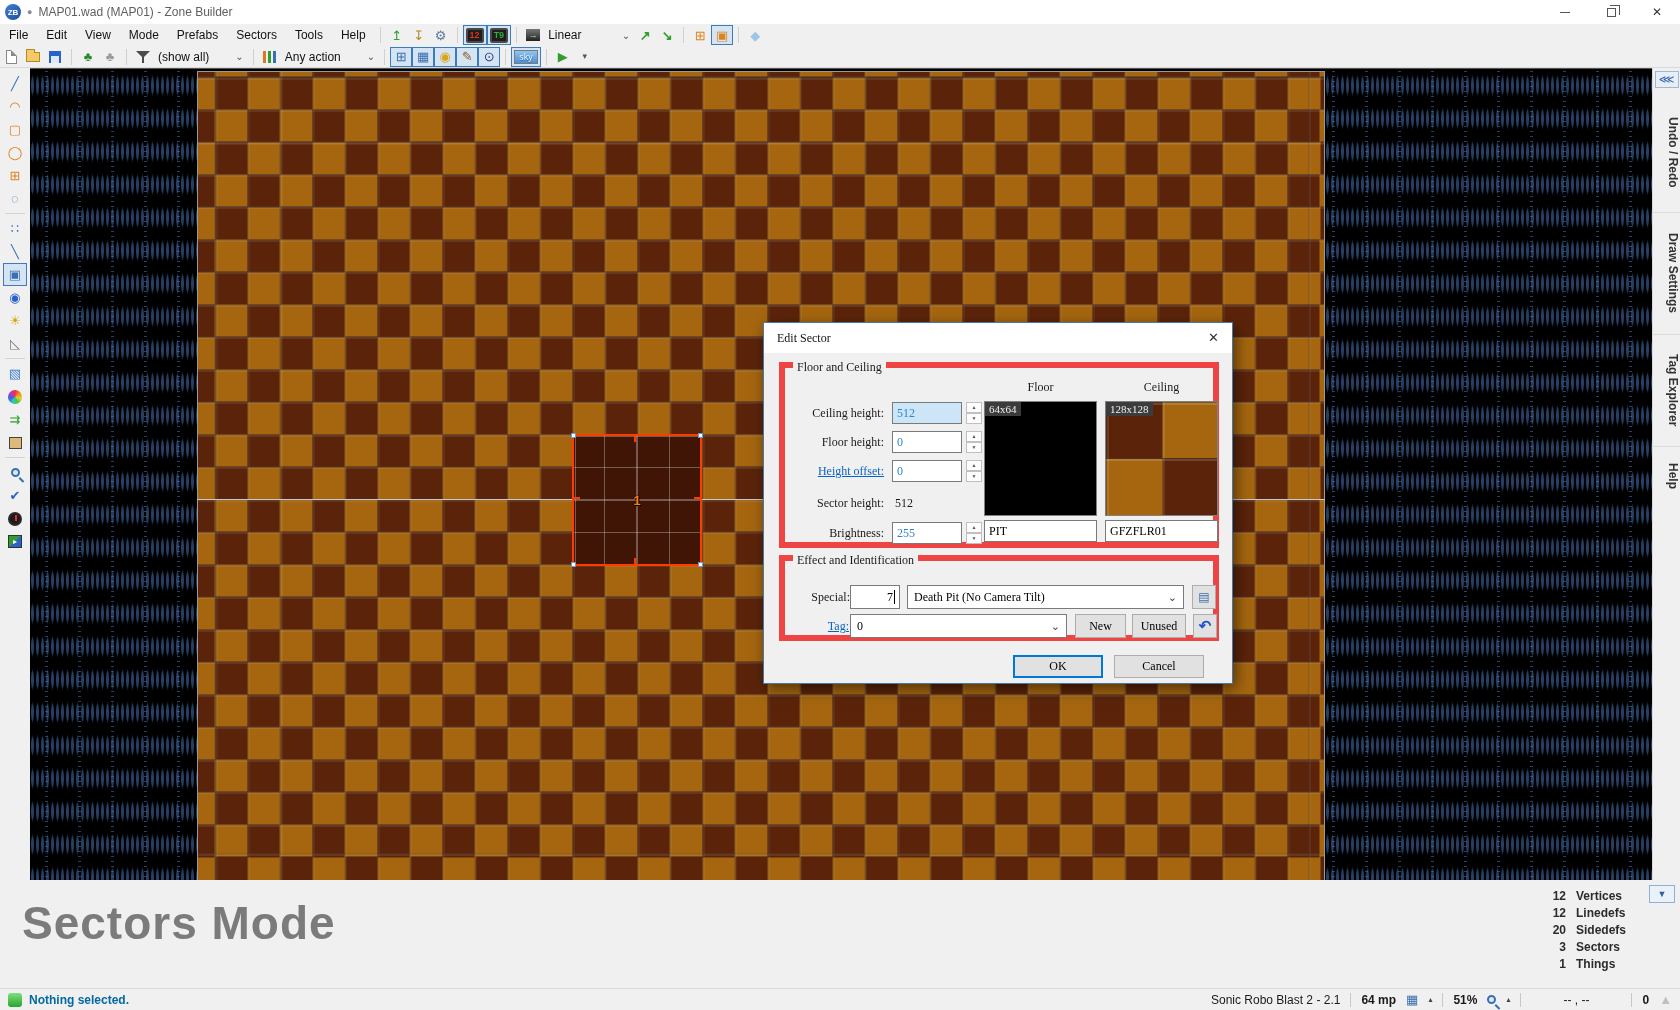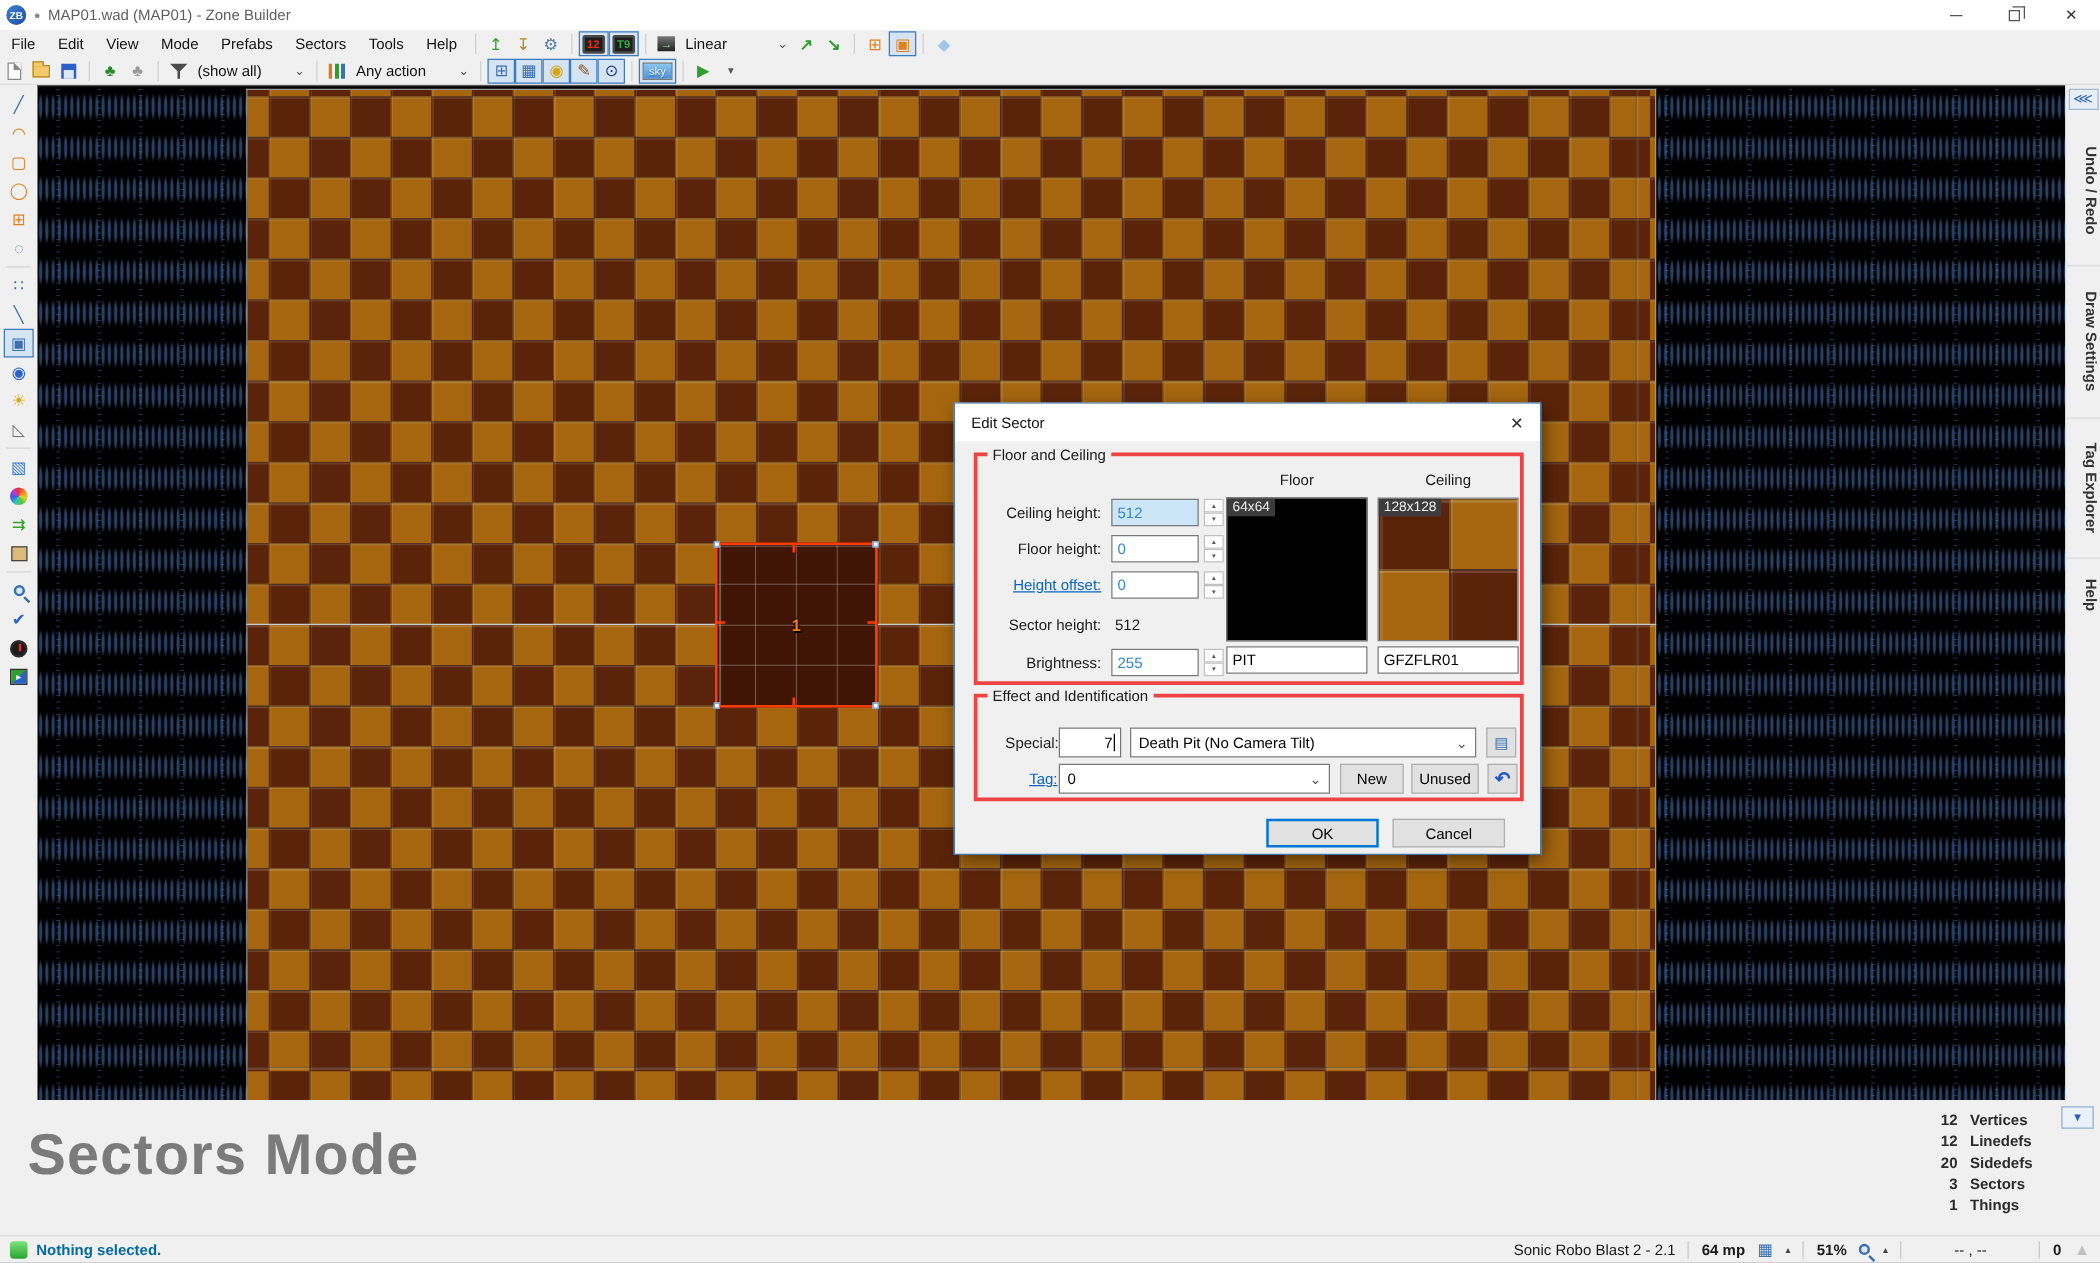--- a/index.html
+++ b/index.html
@@ -112,24 +112,24 @@
   
   .rightbar { position:absolute; left:1652px; top:0; width:28px; height:812px; background:#f0f0f0;
               border-left:1px solid #d9d9d9; display:flex; flex-direction:column; align-items:center; }
   .collapse-btn { width:24px; height:17px; margin:3px 0 4px 0; border:1px solid #9fb8d4; background:#e8eef6;
               color:#2a5fb2; font-size:11px; line-height:14px; text-align:center; }
   .side-tab { writing-mode:vertical-rl; font-weight:bold; color:#333; padding:14px 0;
               border-top:1px solid #dcdcdc; width:100%; text-align:center; }
 
   
   .dialog { position:absolute; left:763px; top:321px; width:470px; height:362px; background:#f0f0f0;
-            border:1px solid #4577a8; box-shadow:3px 5px 14px rgba(0,0,0,.5); }
+            border:1px solid #4577a8; box-shadow:3px 5px 14px rgba(0,0,0,.5);font-family:Liberation Serif, serif; }
   .dlg-title { height:30px; background:#fff; display:flex; align-items:center; padding:0 13px; }
   .dlg-close { margin-left:auto; color:#333; font-size:13px; }
-  .group { position:absolute; border:3px solid #ef4444; }
+  .group { position:absolute; border:6px solid #ef4444; }
   .group-label { position:absolute; top:-8px; left:8px; background:#f0f0f0; padding:0 4px; color:#1a1a1a; }
   .g1 { left:15px; top:39px; width:440px; height:186px; }
   .g2 { left:15px; top:232px; width:440px; height:86px; }
   .flabel { position:absolute; text-align:right; color:#1a1a1a; }
   .field { position:absolute; height:22px; background:#fff; border:1px solid #7a7a7a; color:#2f86d0;
            display:flex; align-items:center; padding:0 4px; }
   .spin { position:absolute; width:16px; height:22px; display:flex; flex-direction:column; }
   .spin span { flex:1; background:#fdfdfd; border:1px solid #c0c0c0; color:#555; font-size:5px;
                display:flex; align-items:center; justify-content:center; }
   .texprev { position:absolute; width:113px; height:115px; border:1px solid #808080; }

